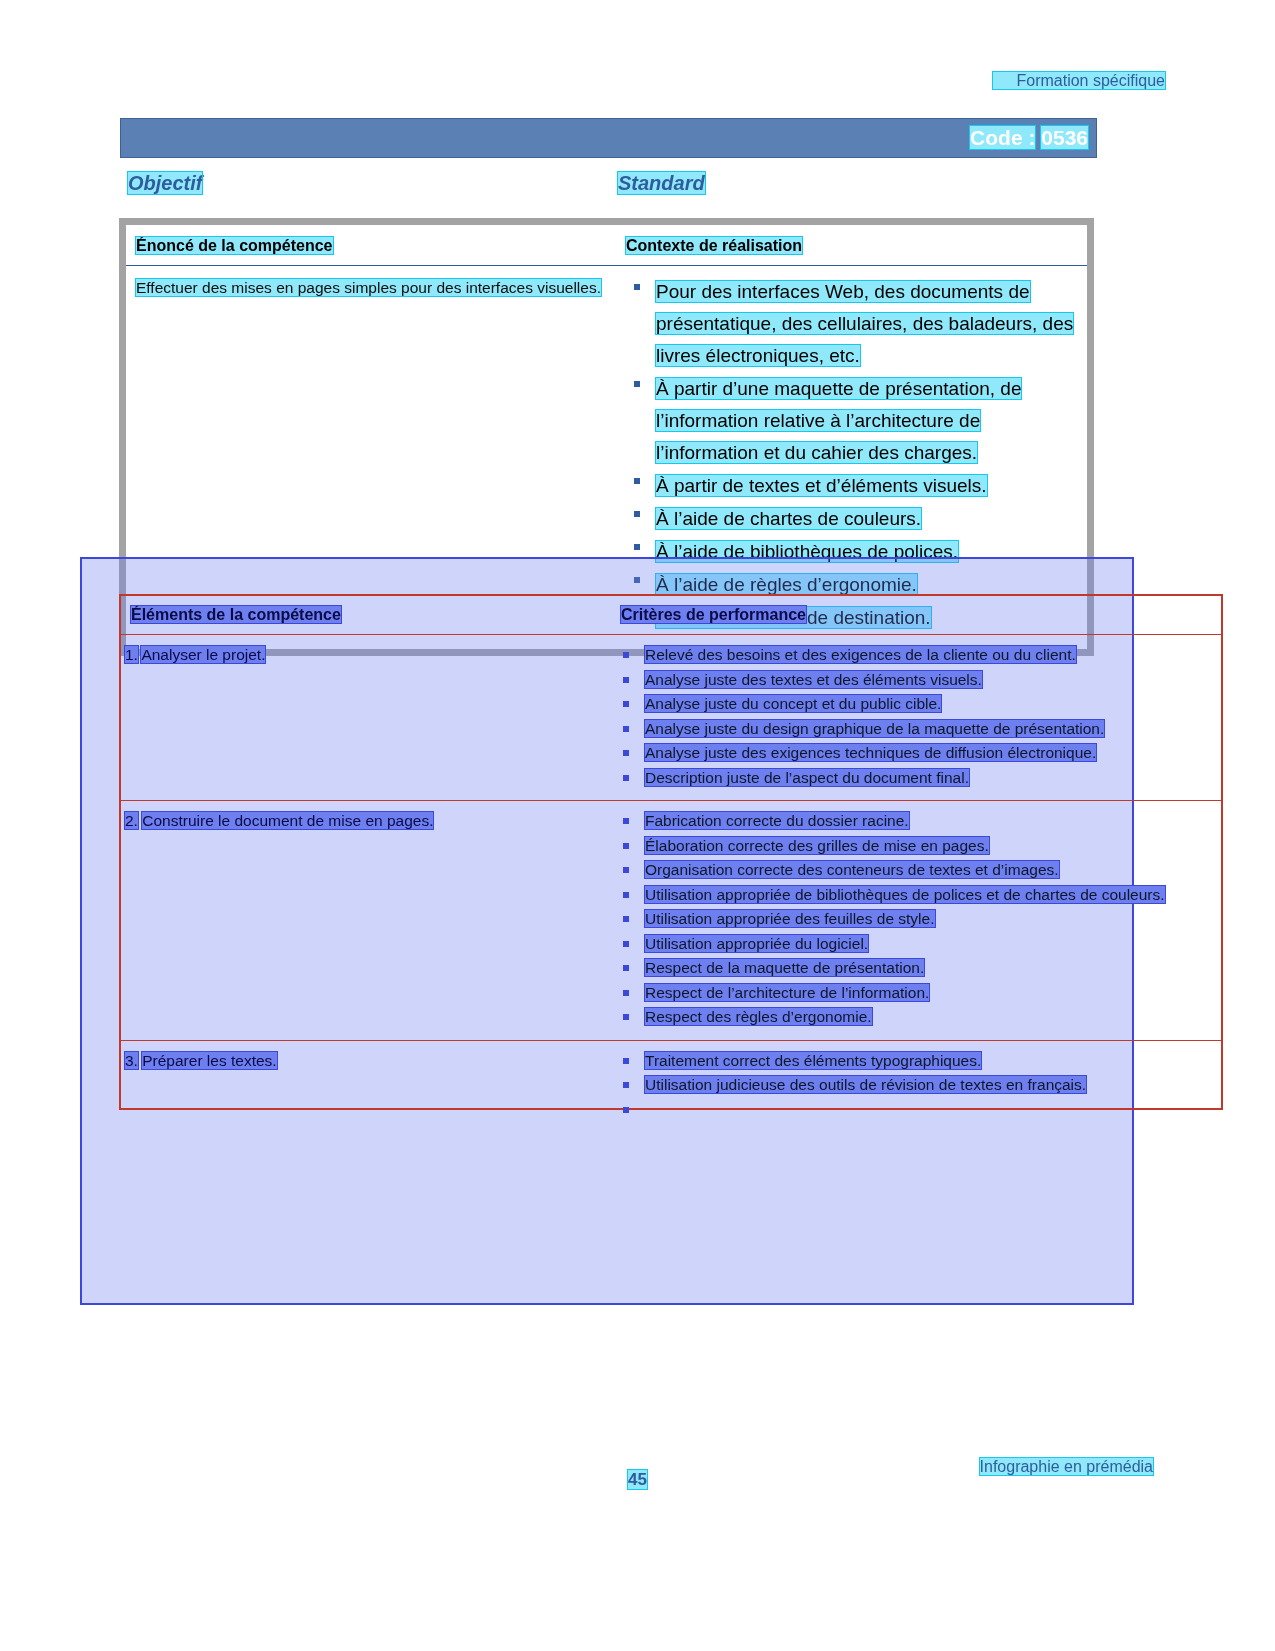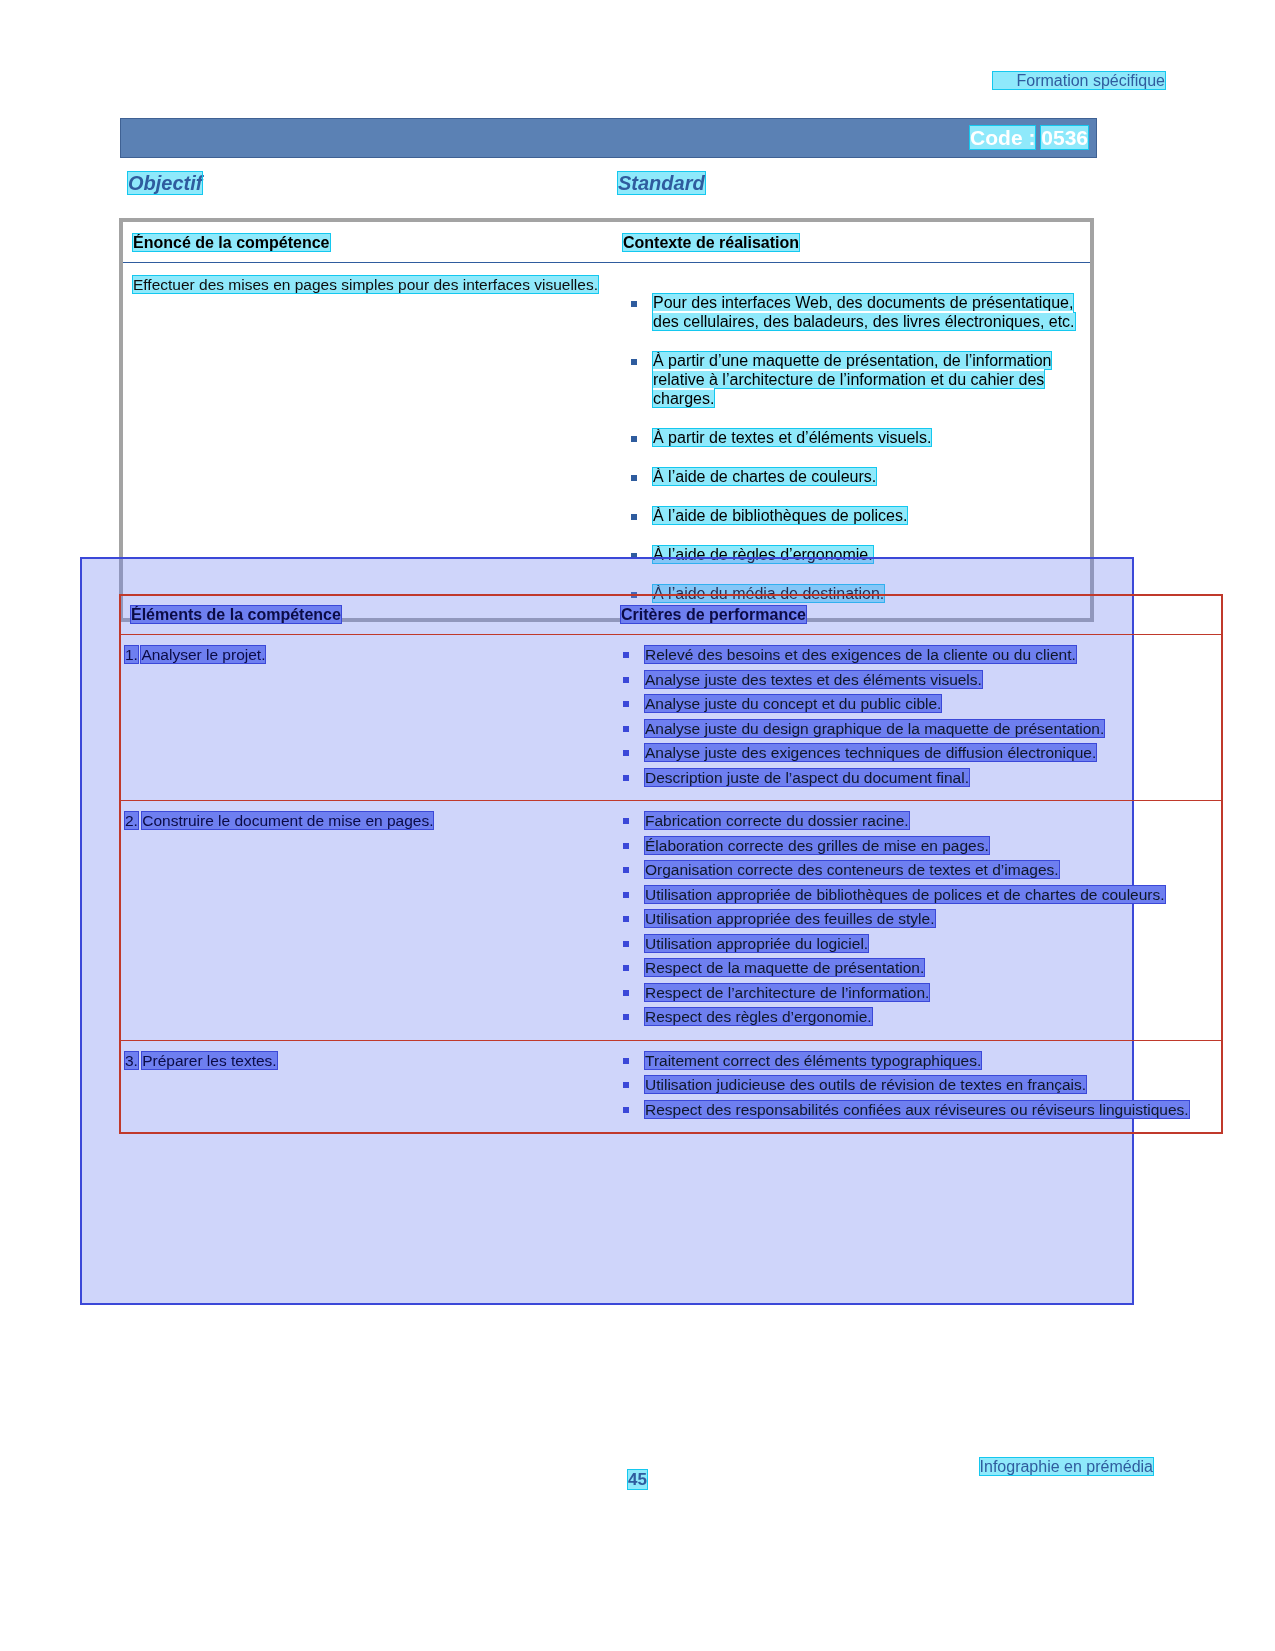--- a/index.html
+++ b/index.html
@@ -89,21 +89,21 @@
     font-style: italic;
     color: #2f5c9e;
   }
 
   
   .table1 {
     position: absolute;
     left: 119px;
     top: 218px;
     width: 975px;
-    border: 4px solid #a3a3a3;
+    border: 7px solid #a3a3a3;
     box-sizing: border-box;
   }
   .t-head {
     display: flex;
     padding: 12px 10px 10px 10px;
     border-bottom: 1px solid #2f5c9e;
   }
   .t-head .c1 { width: 490px; }
   .t-head .c2 { flex: 1; }
   .t-head .h {
@@ -127,23 +127,22 @@
 
   ul.bullets {
     list-style: none;
     margin: 0;
     padding: 0;
   }
   ul.bullets li {
     position: relative;
     padding-left: 30px;
     margin-bottom: 1px;
-    font-size: 16px;
-    line-height: 19px;
-    margin-top: 20px;
+    font-size: 19px;
+    line-height: 32px;
   }
   ul.bullets li .bull {
     position: absolute;
     left: 8px;
     top: 8px;
     width: 6px;
     height: 6px;
     background: #2f5c9e;
   }
 
@@ -347,21 +346,21 @@
     <div class="c1">
       <div class="elem-label">
         <span class="sel-blue">3.</span>
         <span class="sel-blue">Préparer les textes.</span>
       </div>
     </div>
     <div class="c2">
       <ul class="bullets2">
         <li><span class="bull"></span><span class="sel-blue">Traitement correct des éléments typographiques.</span></li>
         <li><span class="bull"></span><span class="sel-blue">Utilisation judicieuse des outils de révision de textes en français.</span></li>
-        <li><span class="bull"></span><span class="sel-blue">Respect des responsabilités confiées aux réviseures ou réviseurs linguistiques.</span></li>
+        <li><span class="bull"></span></li>
       </ul>
     </div>
   </div>
 </div>
 
 <div class="footer-page">
   <span class="sel">45</span>
 </div>
 <div class="footer-right">
   <span class="sel">Infographie en prémédia</span>

